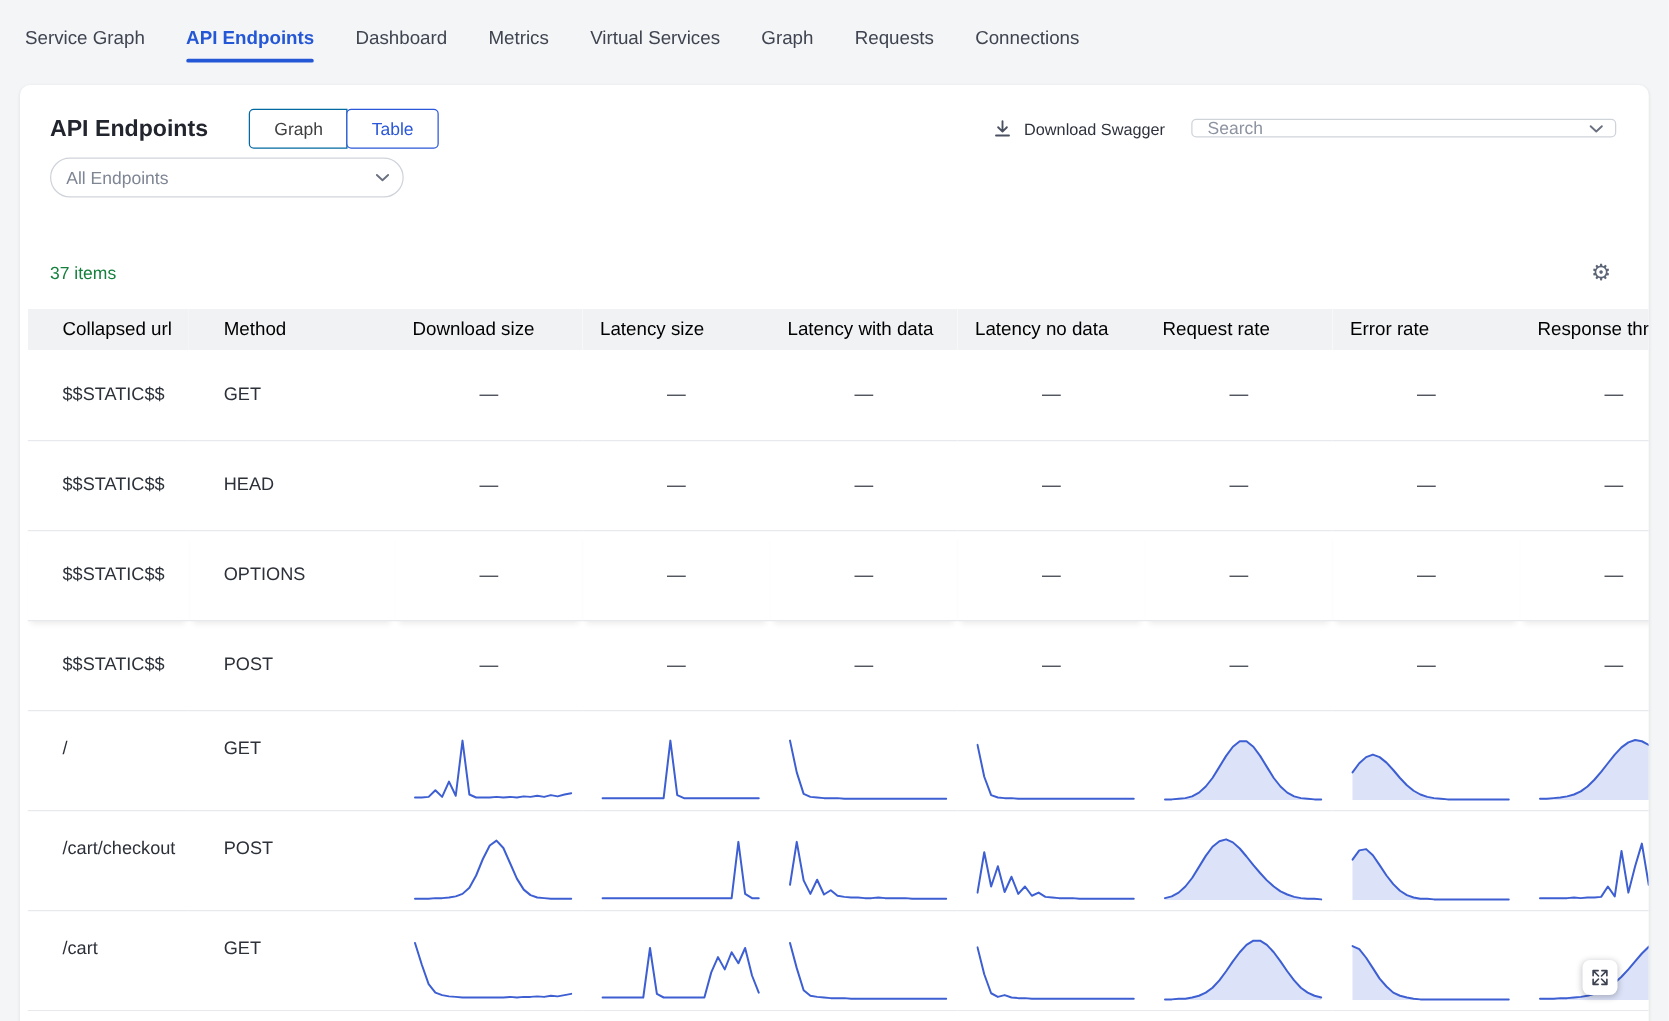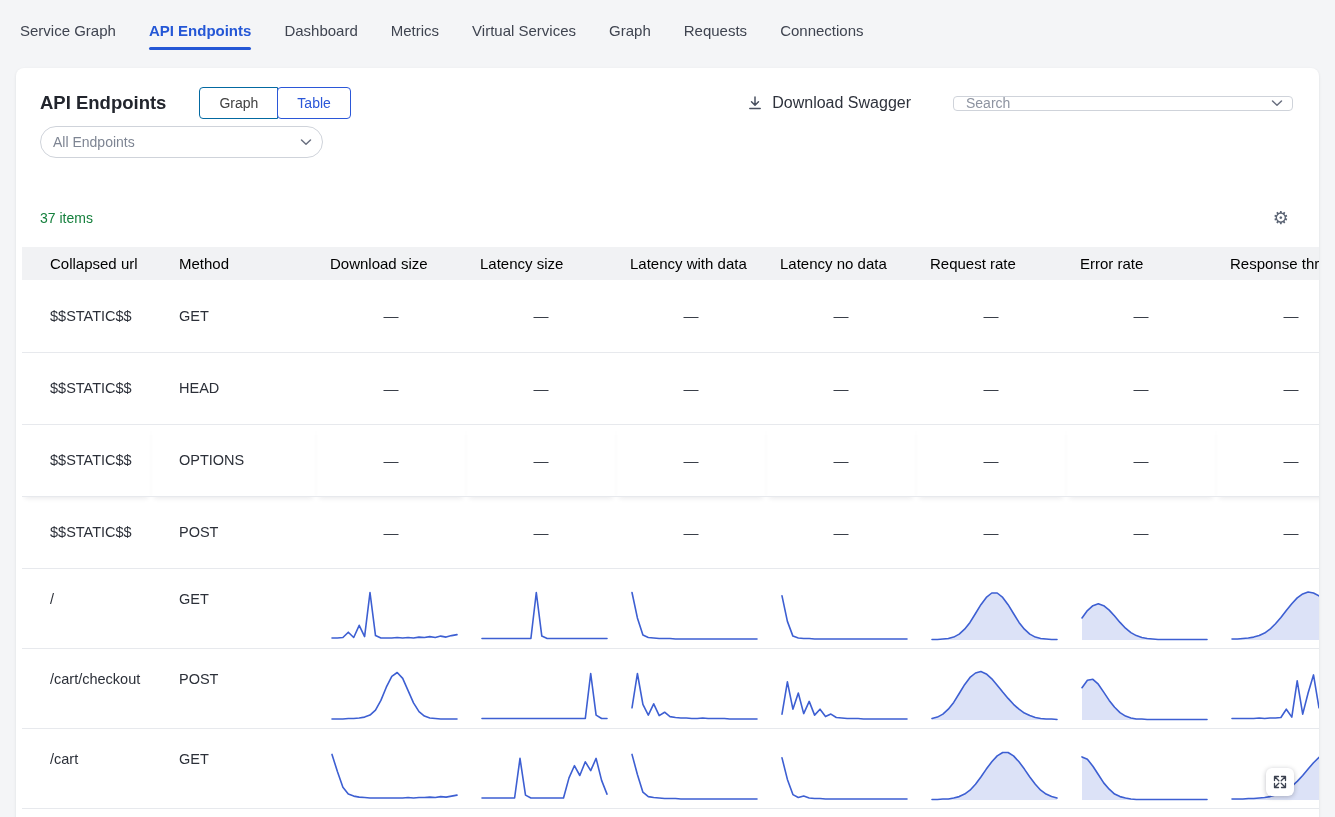--- a/index.html
+++ b/index.html
@@ -20,21 +20,21 @@
   .card { position:absolute; left:16px; top:68px; width:1303px; height:900px;
     background:#fff; border-radius:8px; box-shadow:0 1px 3px rgba(23,28,38,.10); overflow:hidden; }
 
   .toolbar-row1 { display:flex; align-items:center; margin:18px 26px 0 24px; height:34px; }
   .page-title { font-size:18.5px; font-weight:600; color:#22252d; margin:0 33px 0 0; }
   .toggle-group { display:flex; }
   .toggle-btn { height:32px; padding:0 19px; font-size:14px; background:#fff; border:1px solid #0369a1; color:#404040; cursor:pointer; font-family:inherit; }
   .toggle-btn:first-child { border-radius:4px 0 0 4px; }
   .toggle-btn.selected { border:1px solid #2b57d8; color:#2b57d8; border-radius:4px; margin-left:-1px; position:relative; z-index:1; }
   .spacer { flex:1; }
-  .download-btn { display:flex; align-items:center; gap:9px; font-size:16px; color:#2e323c; cursor:pointer; margin-right:36px; background:none; border:none; font-family:inherit;text-align:right; }
+  .download-btn { display:flex; align-items:center; gap:9px; font-size:13px; color:#2e323c; cursor:pointer; margin-right:15px; background:none; border:none; font-family:inherit;text-align:right; }
   .search-wrap { position:relative; width:340px; }
   .search-input { width:100%; height:15px; border:1px solid #cfd3da; border-radius:4px; padding:0 30px 0 12px; font-size:14px; color:#2e323c; background:#fff; font-family:inherit; }
   .search-input::placeholder { color:#8d93a0; }
   .chev { position:absolute; right:10px; top:50%; transform:translateY(-50%); display:flex; }
 
   .filter-row { margin:6px 24px 0; }
   .select-box { width:283px; height:32px; border:1px solid #cfd3da; border-radius:16px; background:#fff;
     display:flex; align-items:center; justify-content:space-between; padding:0 10px 0 12px; font-size:14px; color:#7e8593; cursor:pointer; }
 
   .items-row { display:flex; align-items:center; justify-content:space-between; margin:50px 30px 0 24px; height:20px; }

